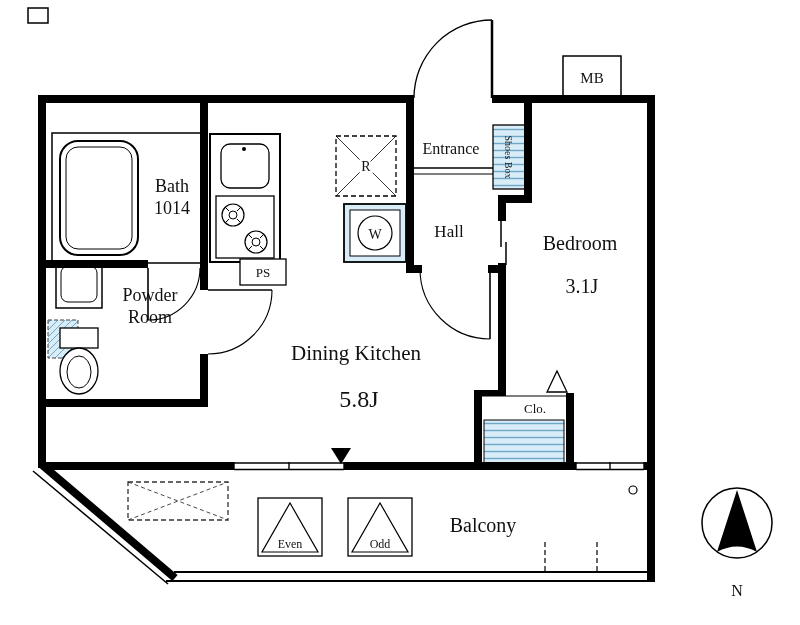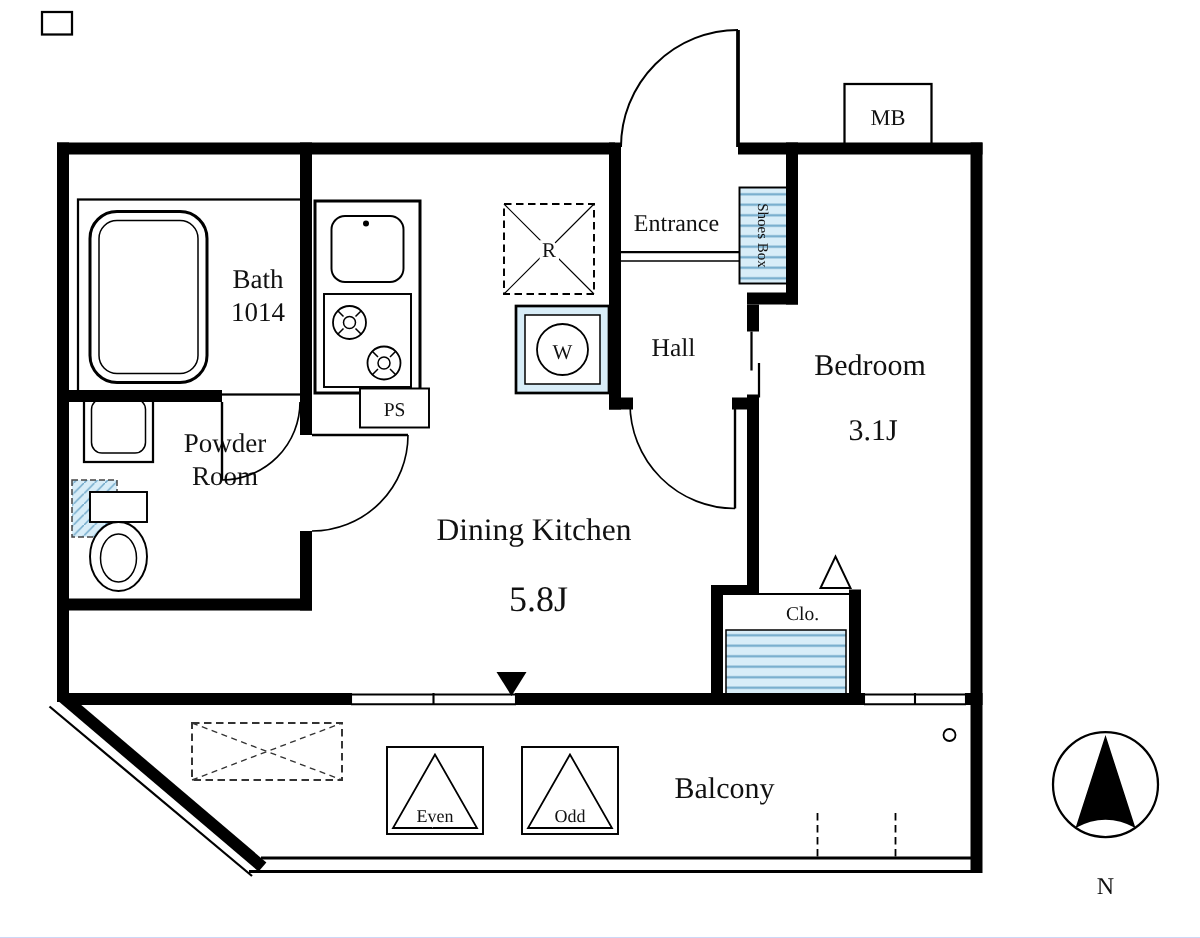--- a/index.html
+++ b/index.html
@@ -1,16 +1,16 @@
 <!DOCTYPE html>
 <html><head>
 <meta charset="utf-8">
 <style>
   html,body{margin:0;padding:0;background:#ffffff;}
-  .stage{position:relative;width:800px;height:625px;background:#1d4ed8;overflow:hidden;}
+  .stage{position:relative;width:800px;height:625px;background:#fde047;overflow:hidden;}
   svg{font-family:"Liberation Serif","DejaVu Serif",serif;}
   text{fill:#111111;}
   .halo{paint-order:stroke;stroke:#ffffff;stroke-width:4px;}
 </style>
 </head>
 <body>
 
 <div class="stage">
 <svg width="800" height="625" viewBox="0 0 800 625">
   <defs>

